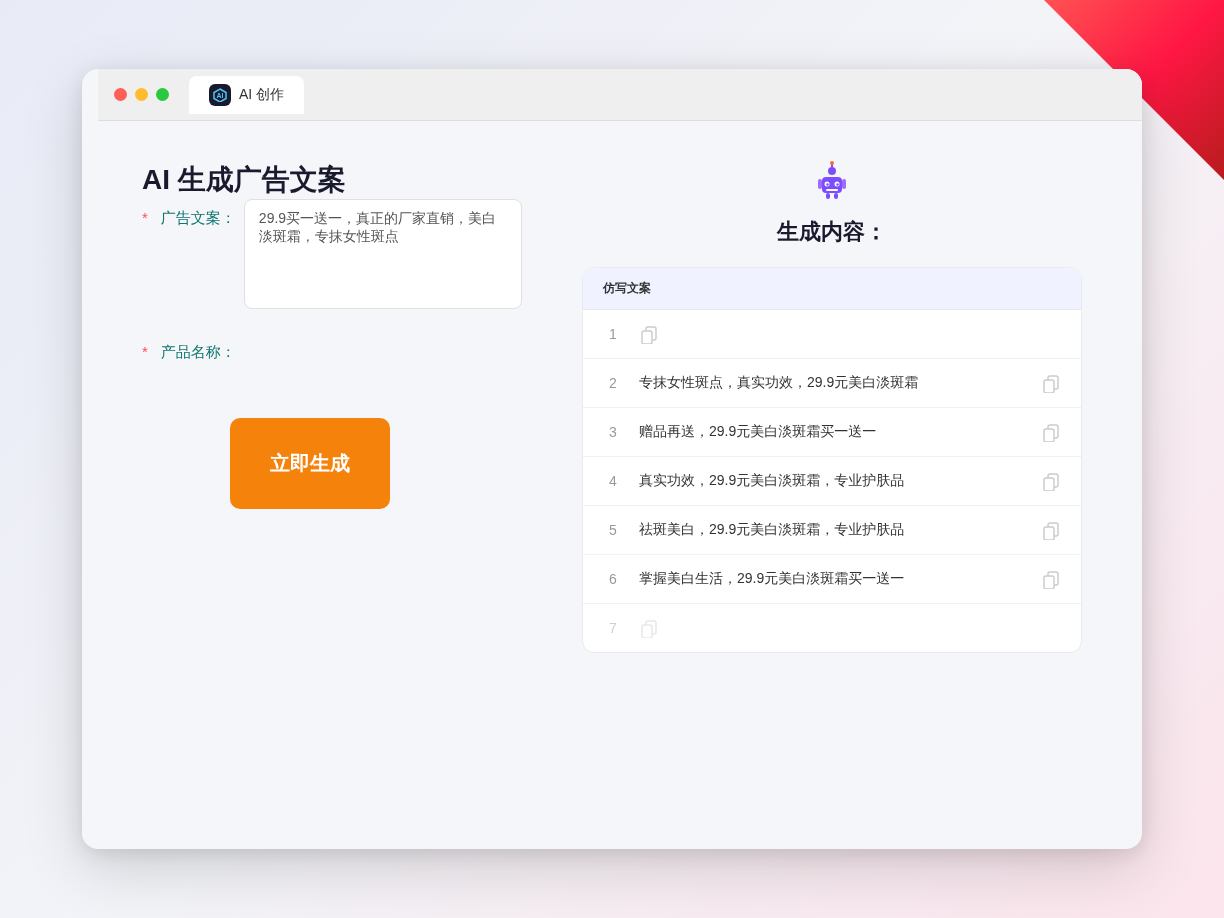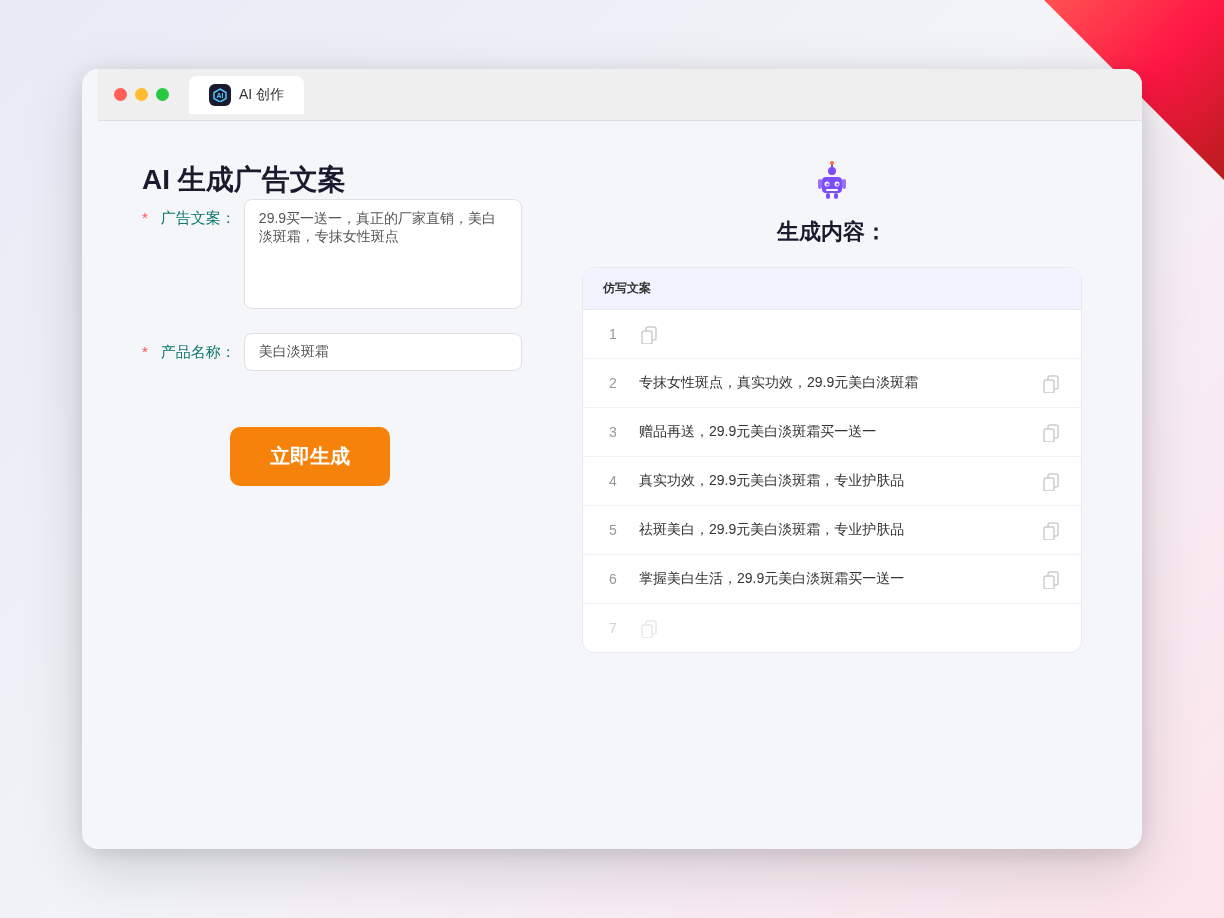--- a/index.html
+++ b/index.html
@@ -149,21 +149,21 @@
       height: 110px;
     }
 
     .generate-btn {
       margin-top: 32px;
       margin-left: 88px;
       background: #f5820a;
       color: #fff;
       border: none;
       border-radius: 10px;
-      padding: 16px 40px;
+      padding: 32px 40px;
       font-size: 20px;
       font-weight: 600;
       cursor: pointer;
       font-family: inherit;
     }
 
     
     .right-panel {
       flex: 1;
     }
@@ -274,21 +274,20 @@
       <div class="form-group">
         <span class="required-star">*</span>
         <span class="form-label">广告文案：</span>
         <textarea class="form-input textarea-input" style="">29.9买一送一，真正的厂家直销，美白淡斑霜，专抹女性斑点</textarea>
       </div>
 
       
       <div class="form-group">
         <span class="required-star">*</span>
         <span class="form-label">产品名称：</span>
-        <input type="text" class="form-input" value="美白淡斑霜" style="">
       </div>
 
       
 
       
       <button class="generate-btn">立即生成</button>
     </div>
 
     <div class="right-panel">
 

